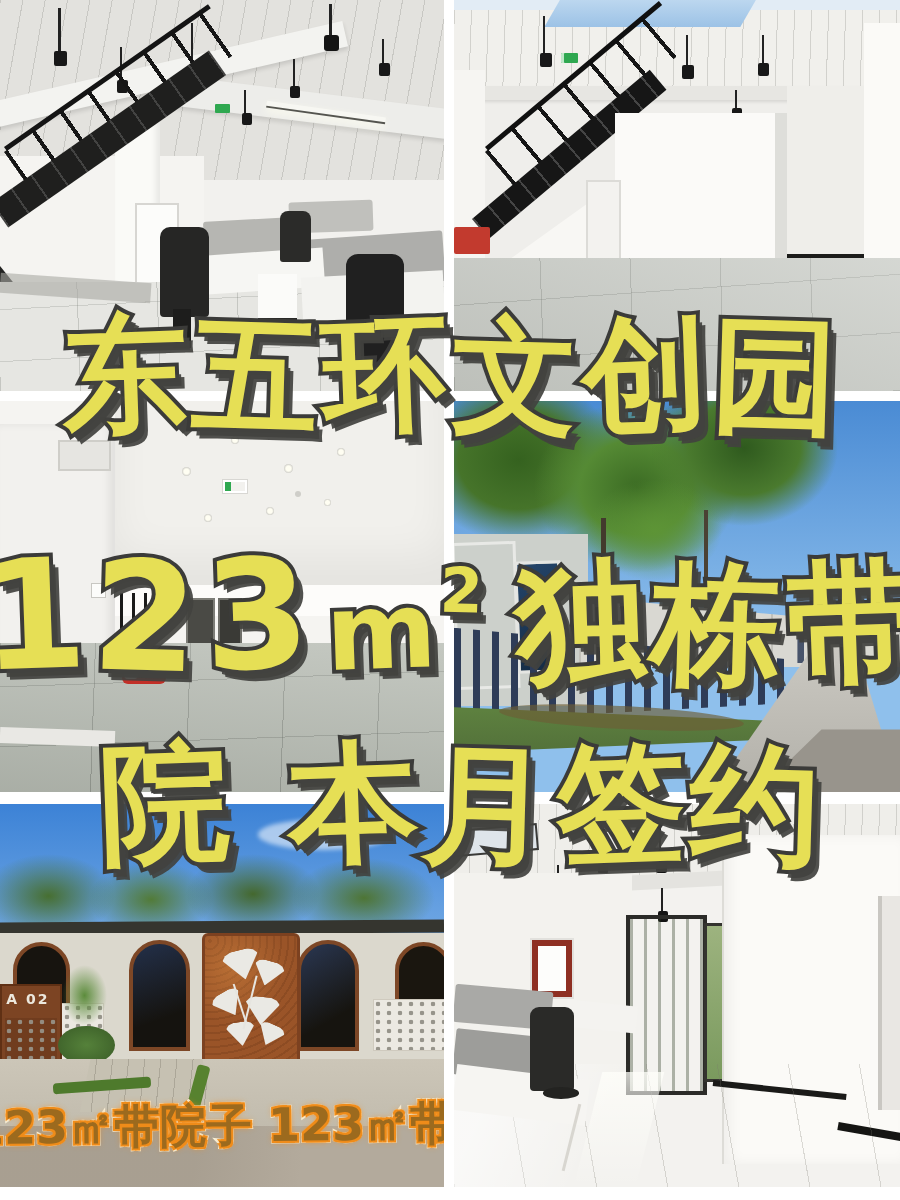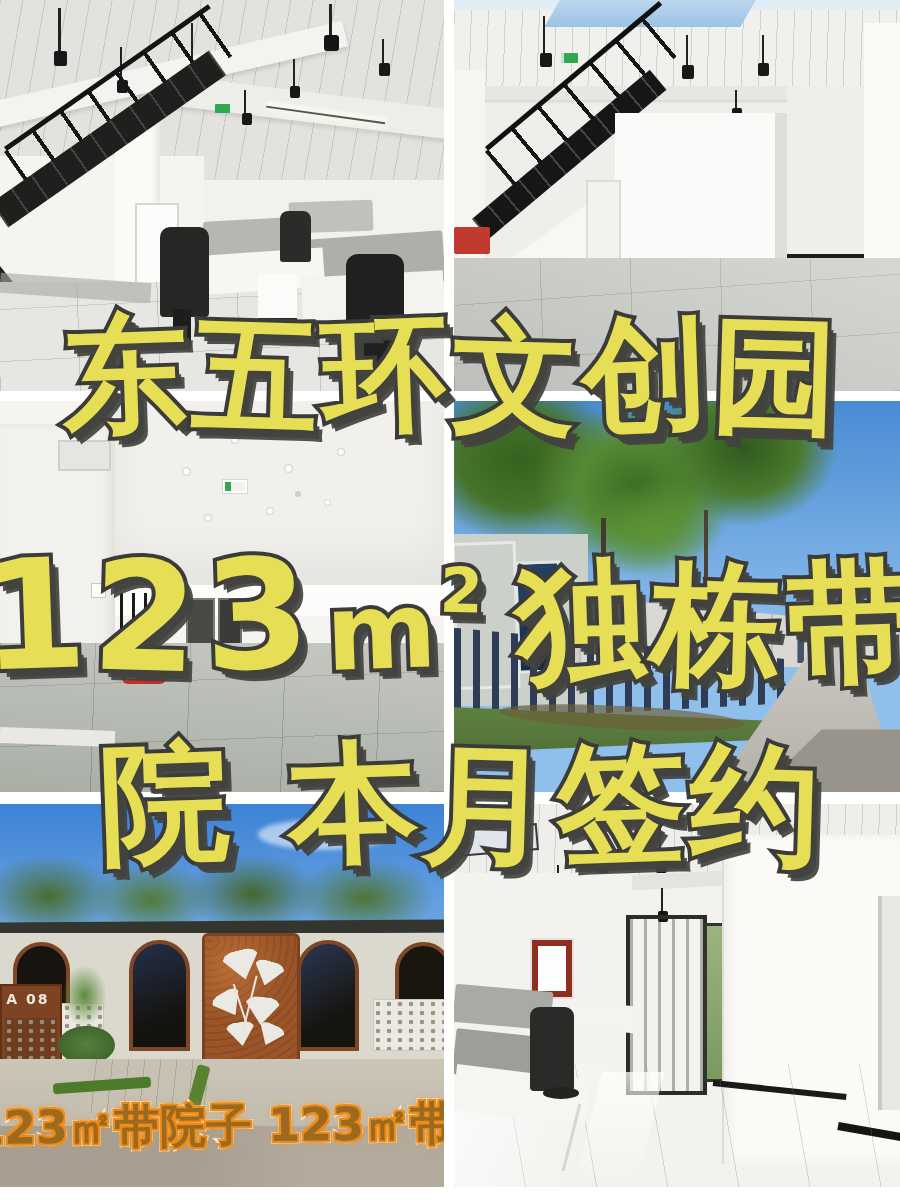--- a/index.html
+++ b/index.html
@@ -210,21 +210,21 @@
       <span class="fan" style="left:26%;top:64%;width:28px;height:24px;transform:rotate(-8deg);"></span>
       <span class="fan" style="left:56%;top:66%;width:26px;height:22px;transform:rotate(24deg);"></span>
       <i class="s" style="left:48%;top:30%;width:2px;height:40%;background:#e6e5e0;transform:rotate(14deg);"></i>
       <i class="s" style="left:38%;top:36%;width:2px;height:30%;background:#e6e5e0;transform:rotate(-18deg);"></i>
     </i>
 
     <i class="s dots" style="left:9%;top:52%;width:14%;height:15%;background-color:#ebe8e1;border:1px solid #cfcabe;"></i>
     <i class="s dots" style="left:84%;top:51%;width:16%;height:13%;background-color:#ece9e2;border:1px solid #cfcabe;"></i>
 
     <i class="s" style="left:0;top:47%;width:14%;height:32%;background:#7c4423;box-shadow:inset 0 0 0 2px #5f3014;">
-      <span class="plate-label">A 08</span>
+      <span class="plate-label">A 02</span>
       <i class="s dots" style="left:8%;top:28%;width:84%;height:48%;background-color:#6f3c1e;opacity:.9;"></i>
     </i>
     <i class="s" style="left:13%;top:58%;width:13%;height:10%;background:radial-gradient(closest-side,#55813a,#41662c);border-radius:50%;"></i>
     <i class="s" style="left:14%;top:42%;width:10%;height:16%;background:radial-gradient(closest-side,#5c8c3c,rgba(92,140,60,0));border-radius:50%;"></i>
 
     <i class="s" style="left:0;top:66.5%;width:100%;height:33.5%;background:linear-gradient(#ccc6b8,#beb8aa 70%);"></i>
     <i class="s" style="left:18%;top:66.5%;width:30%;height:14%;background:#c6c1b2;clip-path:polygon(8% 0,92% 0,100% 100%,0 100%);
               background-image:repeating-linear-gradient(96deg,rgba(110,105,92,.3) 0 1px,rgba(0,0,0,0) 1px 16px);"></i>
     <i class="s" style="left:42%;top:68%;width:3%;height:24%;background:#57822f;transform:rotate(15deg);border-radius:4px;"></i>
     <i class="s" style="left:12%;top:72%;width:22%;height:3%;background:#4e7a2c;transform:rotate(-4deg);border-radius:4px;"></i>

